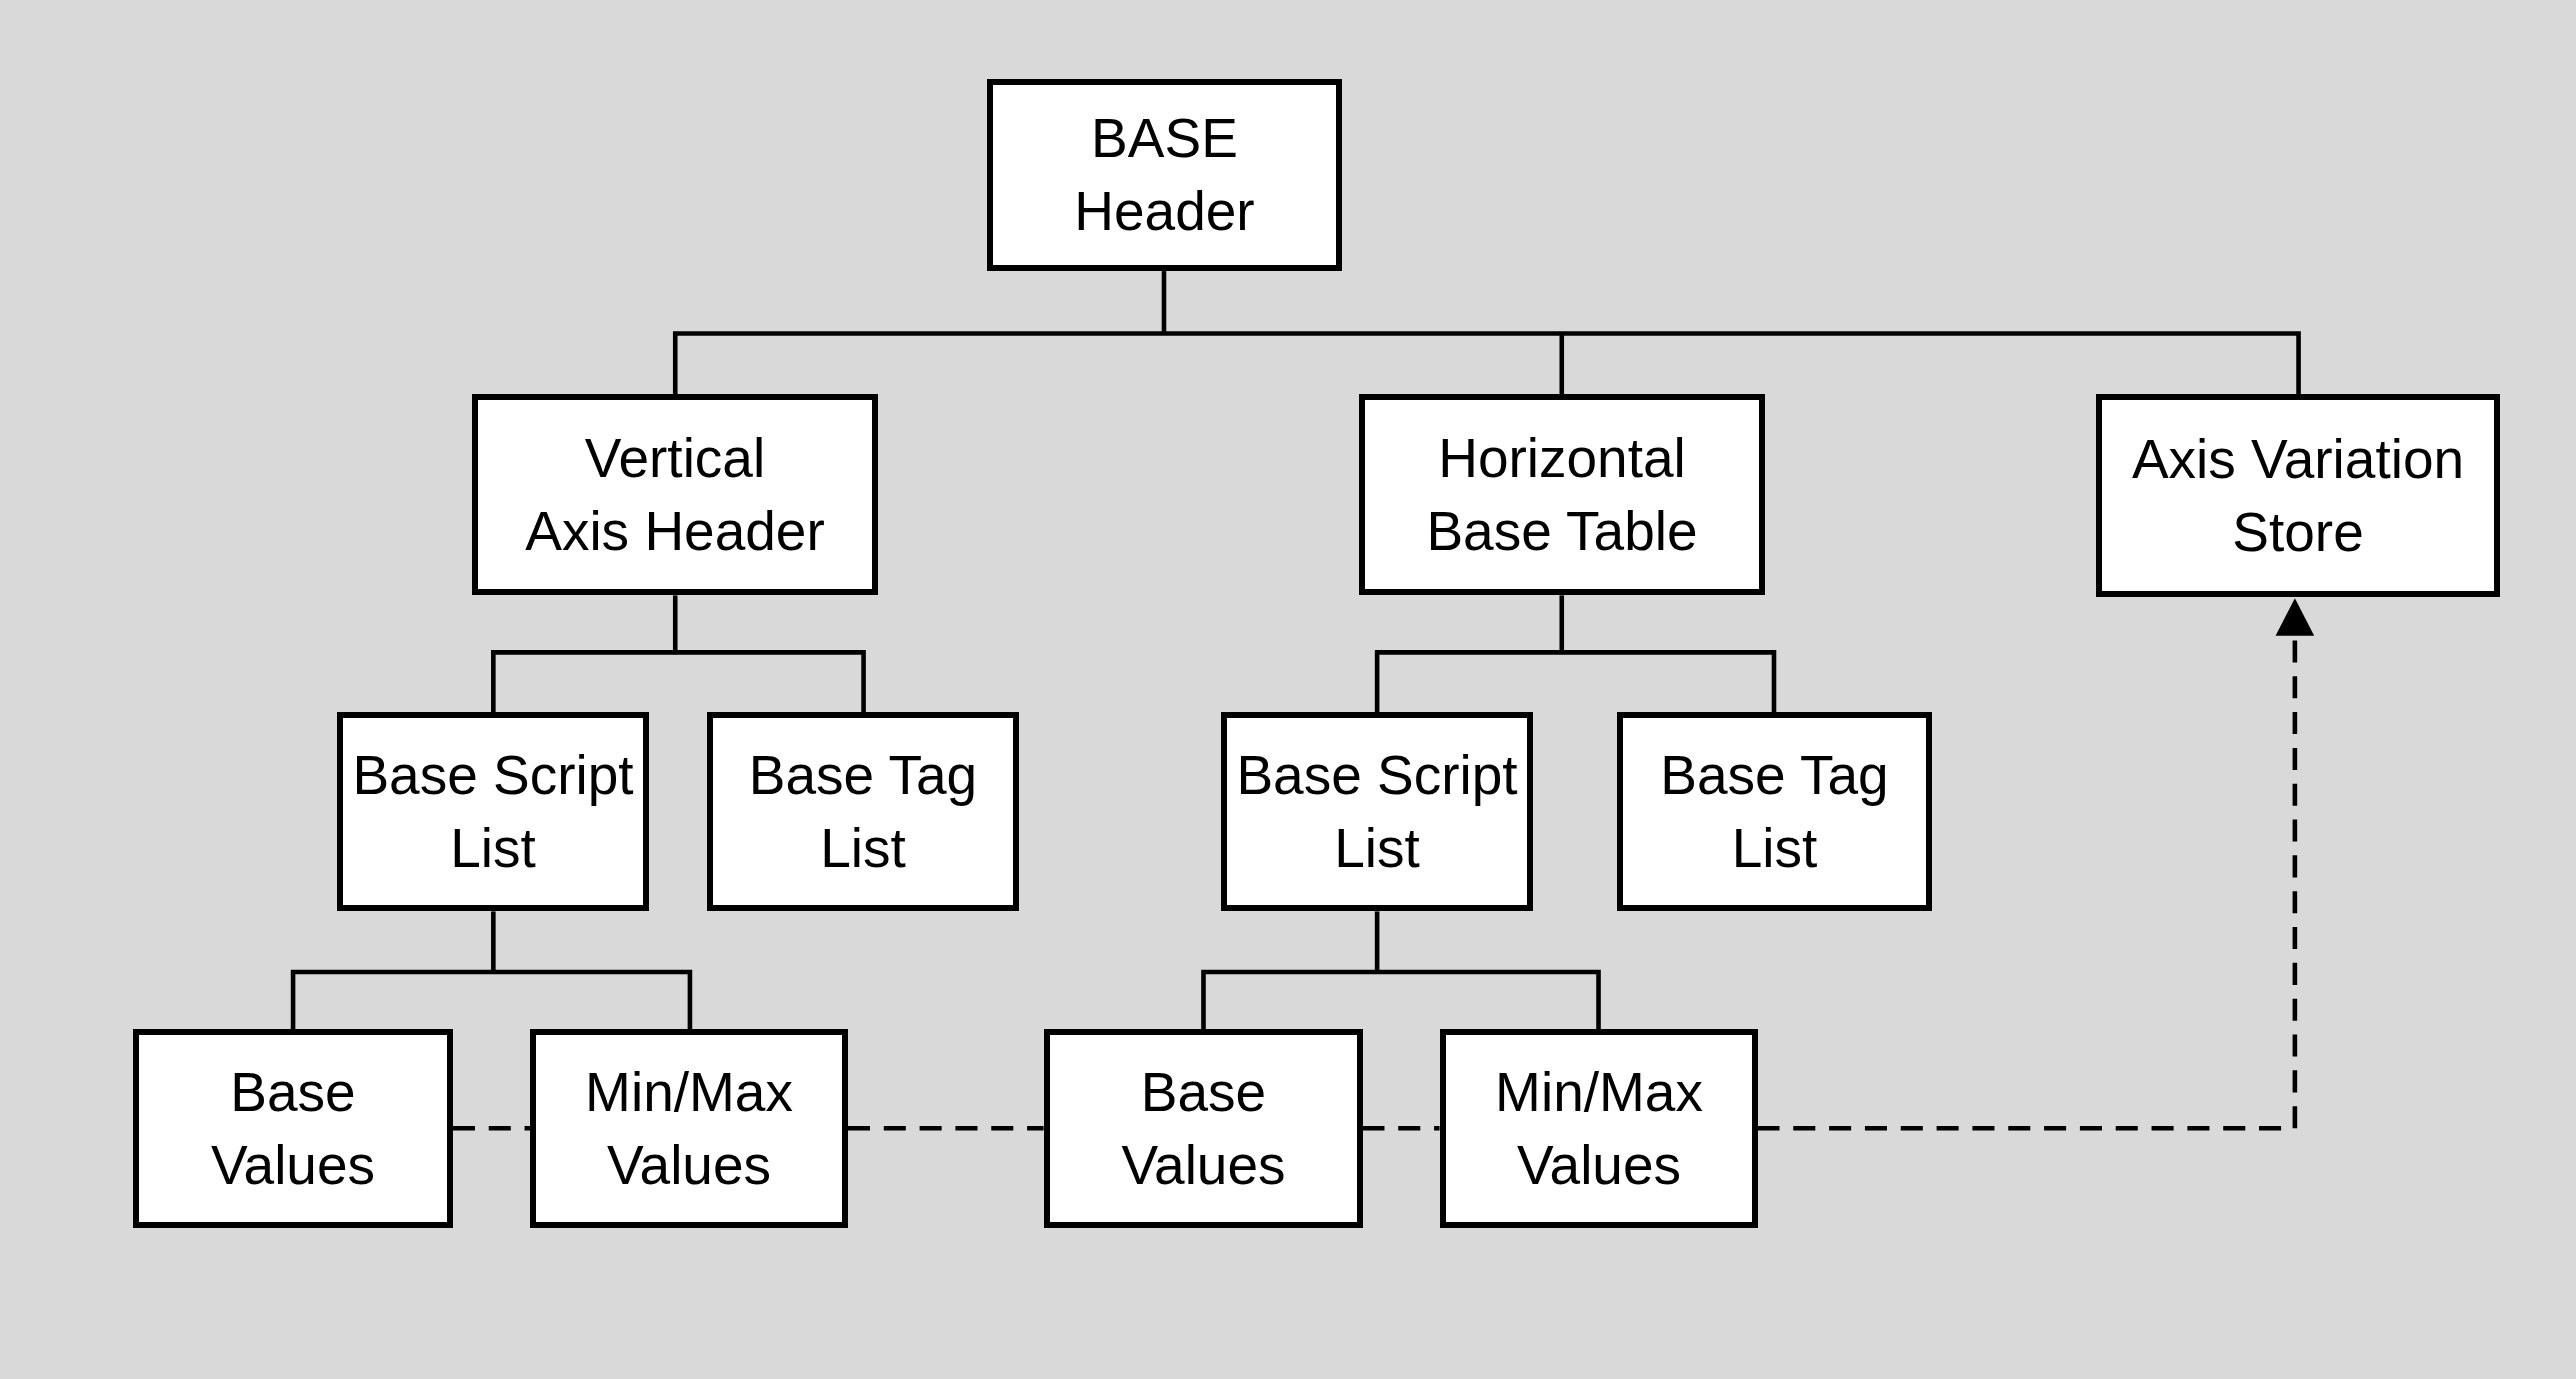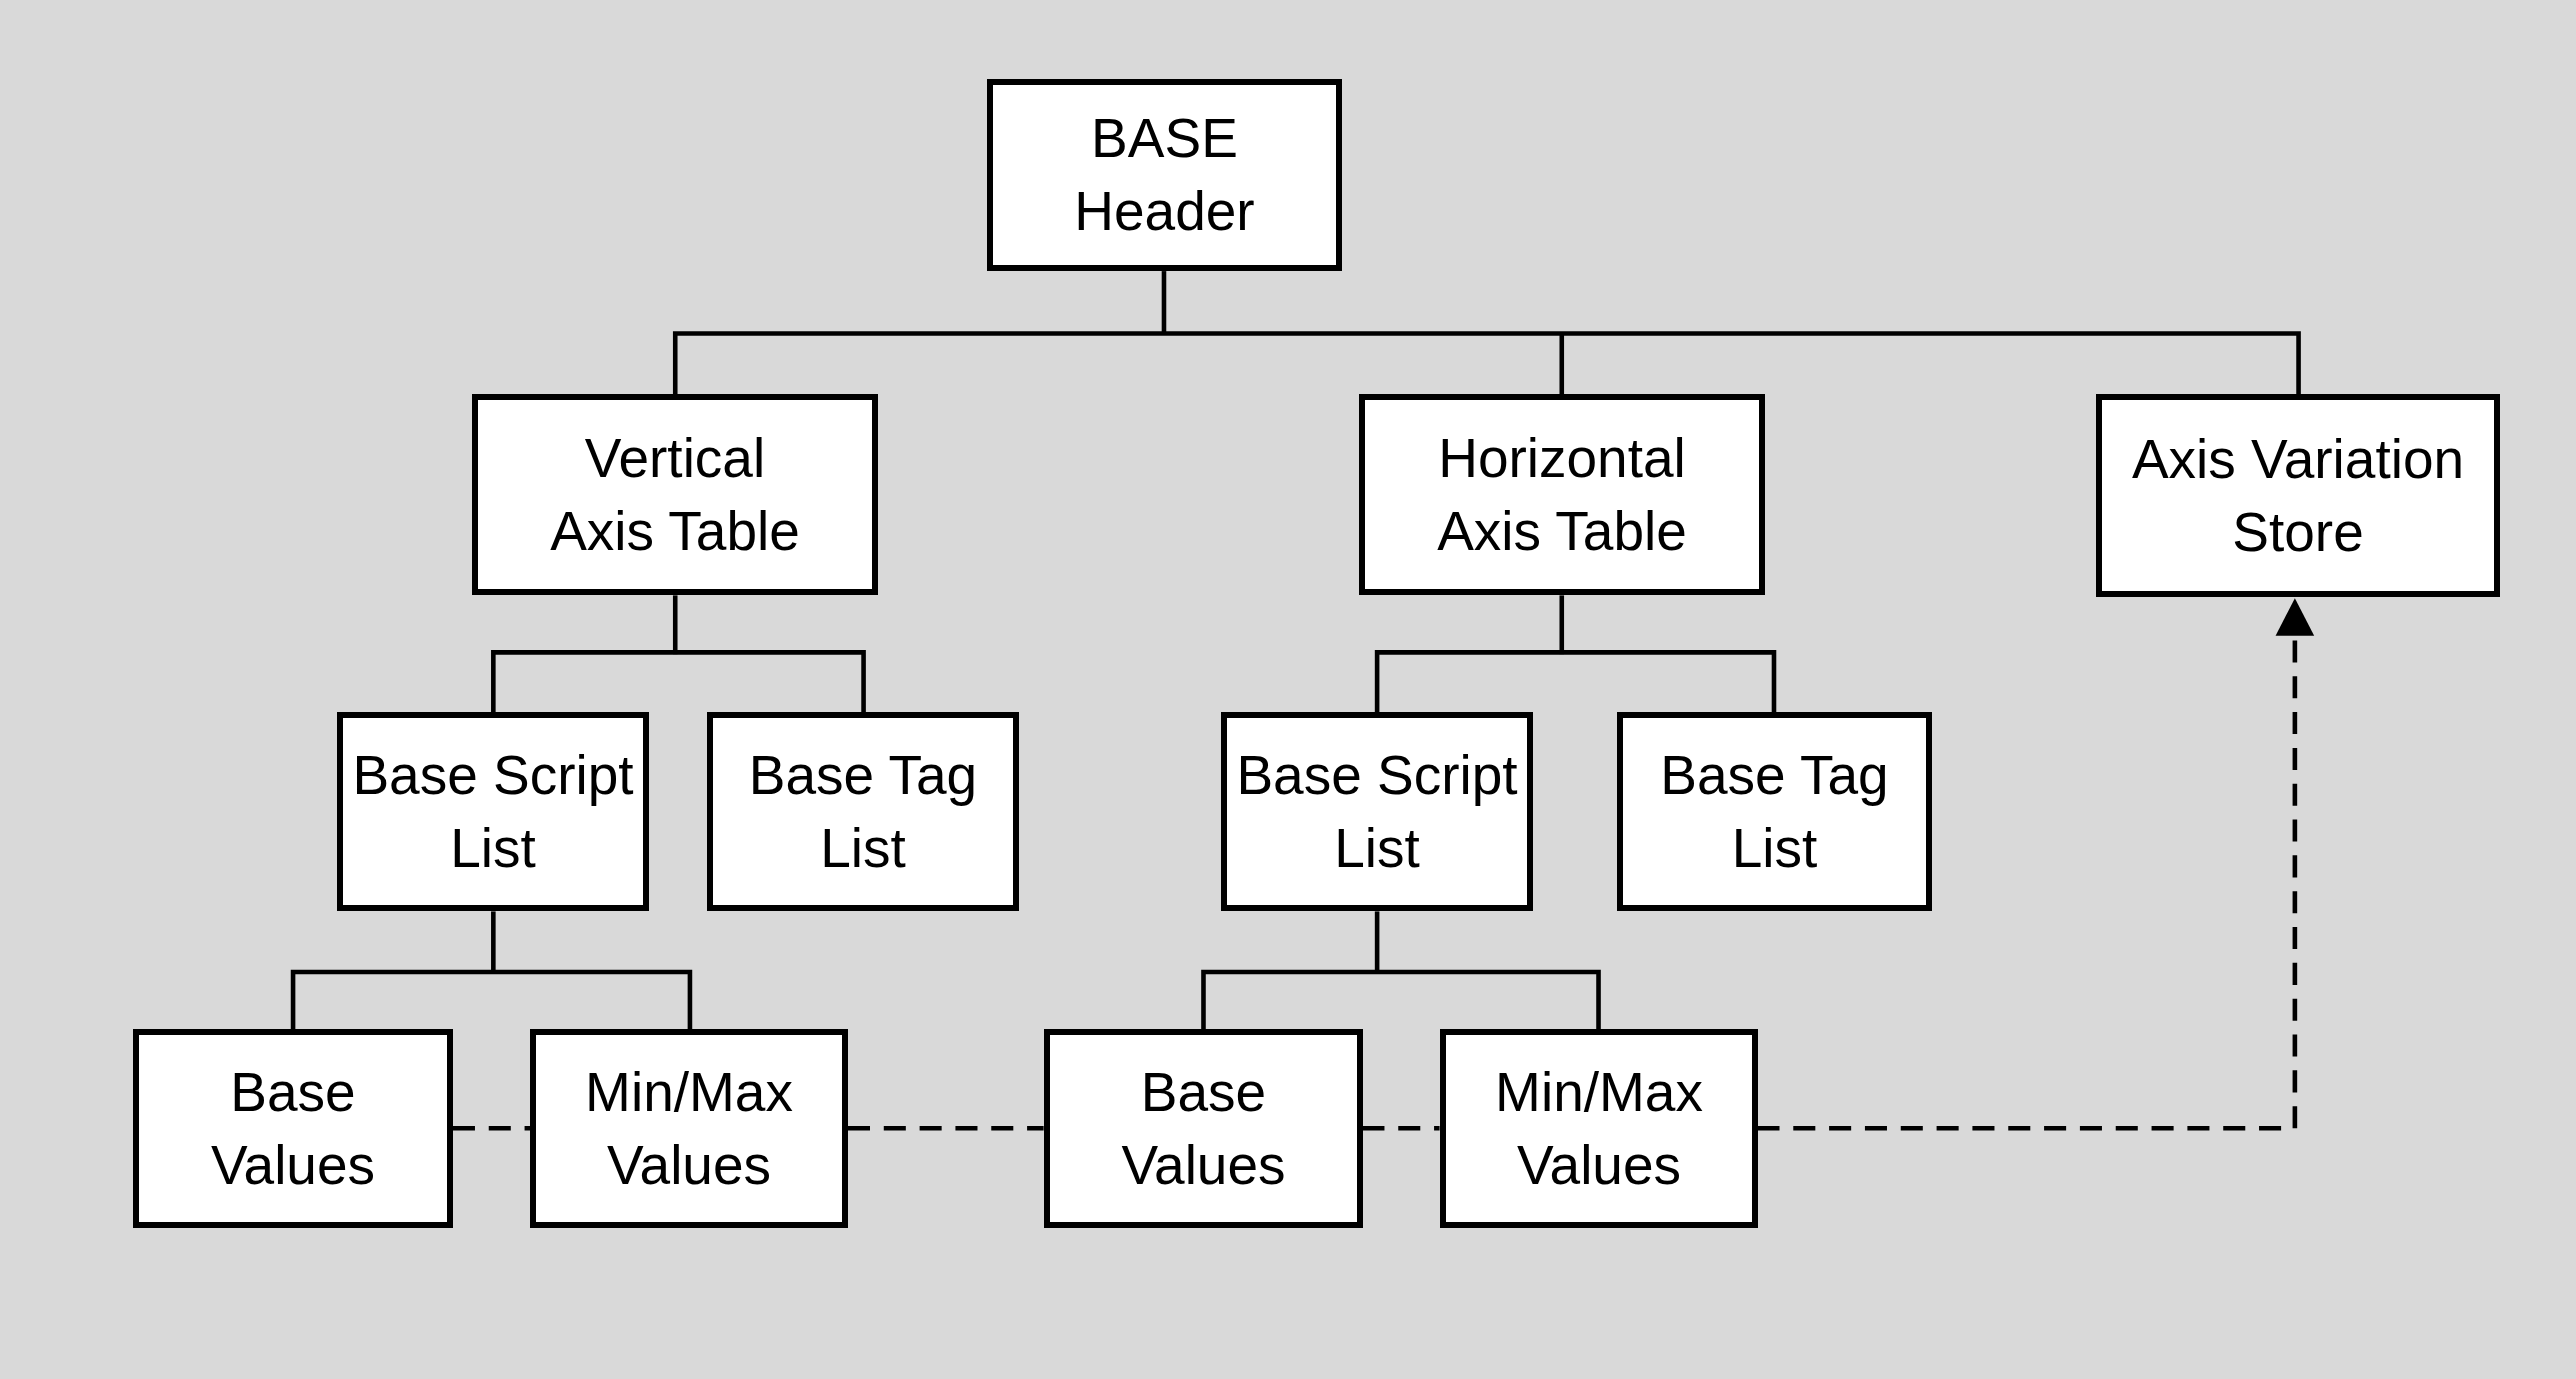--- a/index.html
+++ b/index.html
@@ -71,24 +71,24 @@
     <path class="dashed-line" d="M923 1228 L1136 1228"></path>
     <path class="dashed-line" d="M1483 1228 L1567 1228"></path>
     <path class="dashed-line" d="M1913 1228 L2498 1228 L2498 692"></path>
     <polygon class="arrow-head" points="2498,651 2477,692 2519,692"></polygon>
   </svg>
 
   <div class="node" id="n-base-header">BASE
 Header</div>
 
   <div class="node" id="n-vertical-axis">Vertical
-Axis Table</div>
+Axis Header</div>
 
   <div class="node" id="n-horizontal-axis">Horizontal
-Axis Table</div>
+Base Table</div>
 
   <div class="node" id="n-item-variation">Axis Variation
 Store</div>
 
   <div class="node" id="n-v-base-script-list">Base Script
 List</div>
 
   <div class="node" id="n-v-base-tag-list">Base Tag
 List</div>
 

